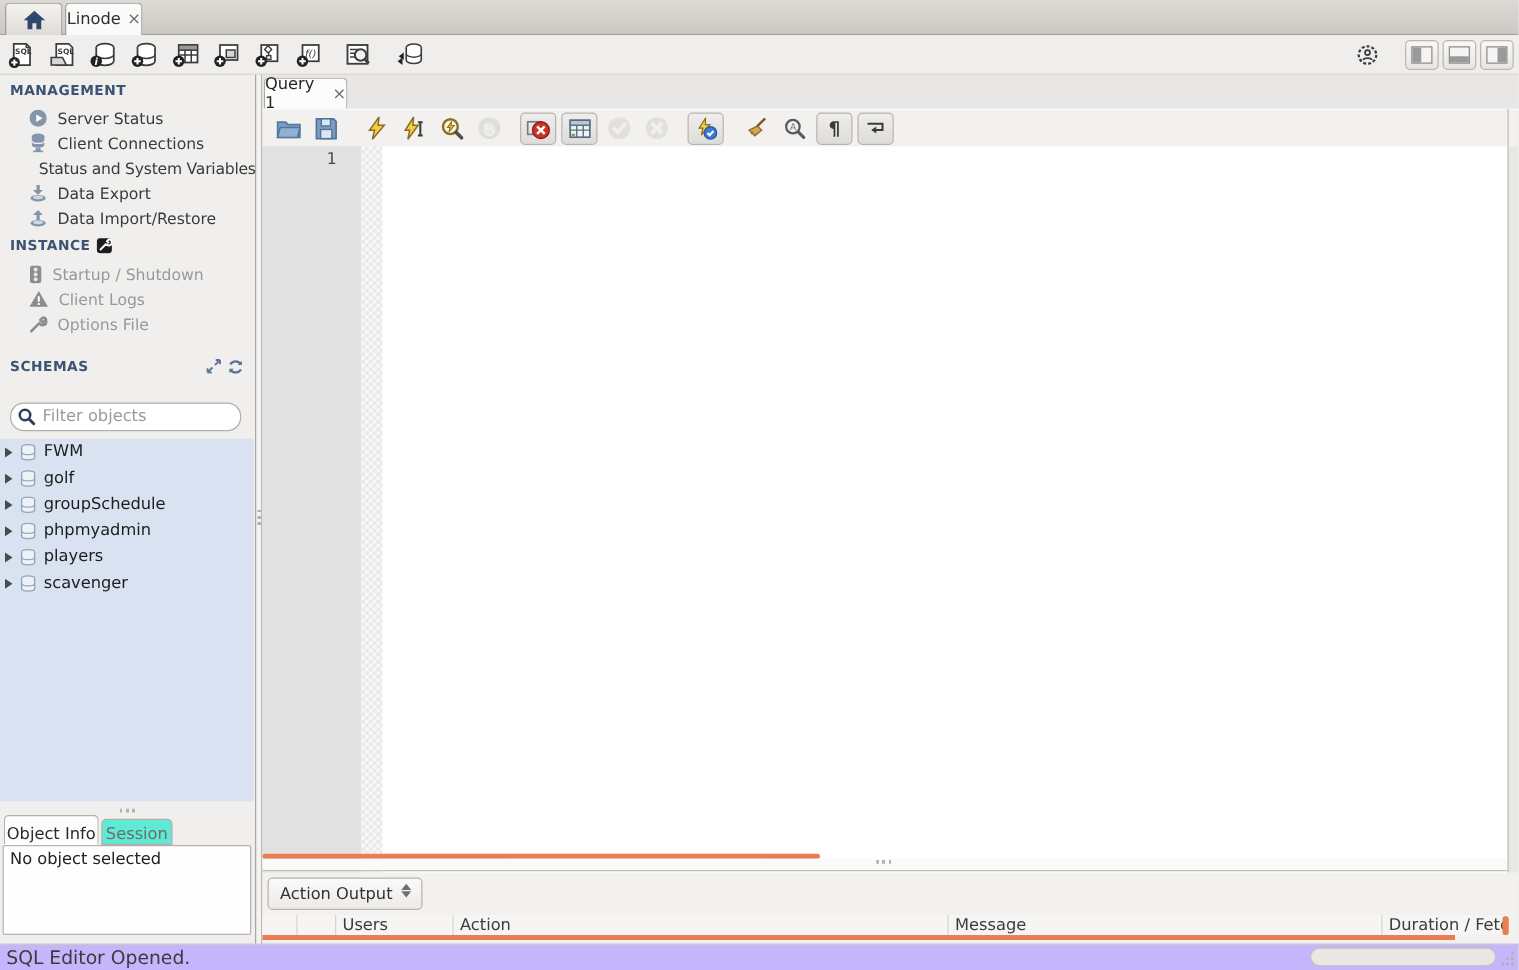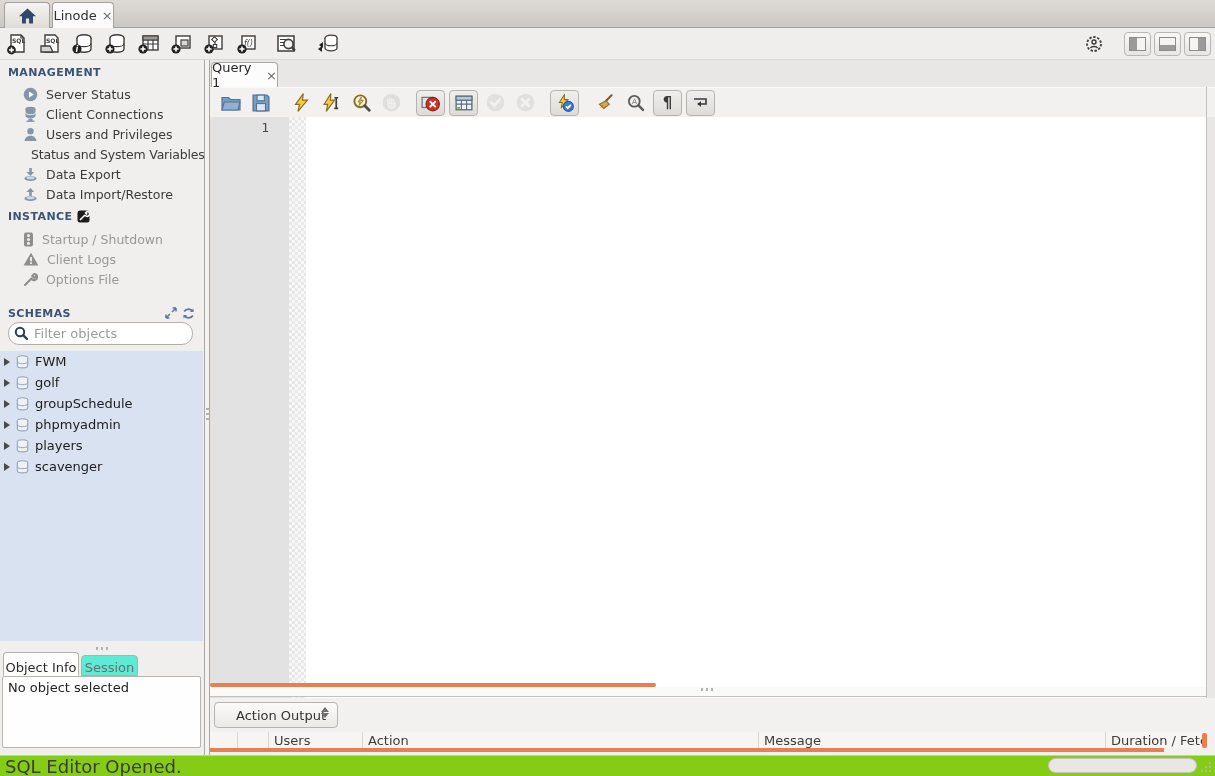--- a/index.html
+++ b/index.html
@@ -77,34 +77,34 @@
                      linear-gradient(45deg,#e8e8e8 25%,transparent 25%,transparent 75%,#e8e8e8 75%);
     background-size:6px 6px; background-position:0 0,3px 3px; }
   #editwhite { position:absolute; left:96px; top:57px; width:900px; height:624px; background:#ffffff; }
   #editor-right-edge { position:absolute; left:996px; top:27px; width:1px; height:660px; background:#c3c0bc; }
   #hscroll-orange { position:absolute; left:0px; top:623px; width:446px; height:4px; background:#e87e52; border-radius:2px; }
   #editorbottom { position:absolute; left:0; top:627px; width:996px; height:10px; background:#fafaf9; border-bottom:1px solid #c3c0bc; }
 
   
   #actionout { position:absolute; left:0; top:638px; width:1005px; height:57px; background:#f2f1ef; }
   #ao-select { position:absolute; left:4px; top:4px; width:124px; height:26px; background:linear-gradient(#fbfaf9,#eceae7);
-               border:1px solid #b7b4b0; border-radius:4px; display:flex; align-items:center; padding-left:21px; font-size:13px; color:#333; }
+               border:1px solid #b7b4b0; border-radius:4px; display:flex; align-items:center; padding-left:9px; font-size:13px; color:#333; }
   .spin { position:absolute; right:8px; top:4px; display:flex; flex-direction:column; gap:1px; }
   .spin i { width:0; height:0; border-left:4px solid transparent; border-right:4px solid transparent; }
   .spin .up { border-bottom:5px solid #6f6f6f; }
   .spin .dn { border-top:5px solid #6f6f6f; }
   #ao-header { position:absolute; left:0; top:34px; width:998px; height:16px; display:flex; background:#f6f5f3; }
   .ao-col { border-right:1px solid #d8d5d1; font-size:13px; color:#3c3c3c; padding-left:5px;
             white-space:nowrap; overflow:hidden; display:flex; align-items:center; }
   #ao-orange { position:absolute; left:0; top:50px; width:954px; height:4px; background:#e87e52; }
   #ao-vscroll { position:absolute; left:992px; top:35px; width:5px; height:15px; background:#e87e52; border-radius:2px; }
 
   
-  #statusbar { left:0; top:755px; width:1215px; height:21px; background:#84cc16; border-top:1px solid #cbc8c4;
-               display:flex; align-items:center; padding-left:5px; font-size:18px; color:#3c3c3c; }
+  #statusbar { left:0; top:755px; width:1215px; height:21px; background:#c4b5fd; border-top:1px solid #cbc8c4;
+               display:flex; align-items:center; padding-left:5px; font-size:15px; color:#3c3c3c; }
   #sb-scroll { position:absolute; left:1048px; top:2px; width:149px; height:15px; background:#e9e7e4;
                border:1px solid #c5c2be; border-radius:8px; }
   #sb-grip { position:absolute; right:3px; bottom:3px; width:12px; height:12px;
              background:radial-gradient(circle at 2px 10px,#b5b2ae 1px,transparent 1.5px),
                         radial-gradient(circle at 6px 10px,#b5b2ae 1px,transparent 1.5px),
                         radial-gradient(circle at 10px 10px,#b5b2ae 1px,transparent 1.5px),
                         radial-gradient(circle at 6px 6px,#b5b2ae 1px,transparent 1.5px),
                         radial-gradient(circle at 10px 6px,#b5b2ae 1px,transparent 1.5px),
                         radial-gradient(circle at 10px 2px,#b5b2ae 1px,transparent 1.5px); }
 </style>
@@ -250,27 +250,20 @@
   </div>
   <div class="navitem">
     <svg width="15" height="16" viewBox="0 0 15 16">
         <ellipse cx="7.5" cy="3" rx="5" ry="2.2" fill="#8496aa"></ellipse>
         <path d="M2.5 3 v7 c0 1.2 2.2 2.2 5 2.2 s5-1 5-2.2 V3" fill="#8496aa"></path>
         <path d="M2.5 6.5 c0 1.2 2.2 2.2 5 2.2 s5-1 5-2.2" fill="none" stroke="#eef1f5" stroke-width="1"></path>
         <rect x="5.5" y="12.5" width="4" height="2.5" fill="#8496aa"></rect>
         <rect x="3.5" y="14.5" width="8" height="1.4" fill="#8496aa"></rect>
       </svg>
     <span class="lbl">Client Connections</span>
-  </div>
-  <div class="navitem">
-    <svg width="15" height="15" viewBox="0 0 15 15">
-        <circle cx="7.5" cy="4.2" r="3.2" fill="#8496aa"></circle>
-        <path d="M1.5 14 c0.6-4 4-5.2 6-5.2 s5.4 1.2 6 5.2 Z" fill="#8496aa"></path>
-      </svg>
-    <span class="lbl">Users and Privileges</span>
   </div>
   <div class="navitem">
     <svg width="16" height="14" viewBox="0 0 16 14">
         <rect x="1" y="1" width="14" height="9.5" rx="1" fill="#8496aa"></rect>
         <rect x="2.5" y="2.5" width="11" height="6.5" fill="#e8ecf1"></rect>
         <path d="M3.5 7.5 l2-2.5 1.5 1.5 2-3 1.5 2 2-1.5" fill="none" stroke="#8496aa" stroke-width="1"></path>
         <rect x="5" y="11" width="6" height="1.2" fill="#8496aa"></rect>
         <rect x="3.5" y="12.4" width="9" height="1.2" fill="#8496aa"></rect>
       </svg>
     <span class="lbl" style="letter-spacing:-0.2px">Status and System Variables</span>

